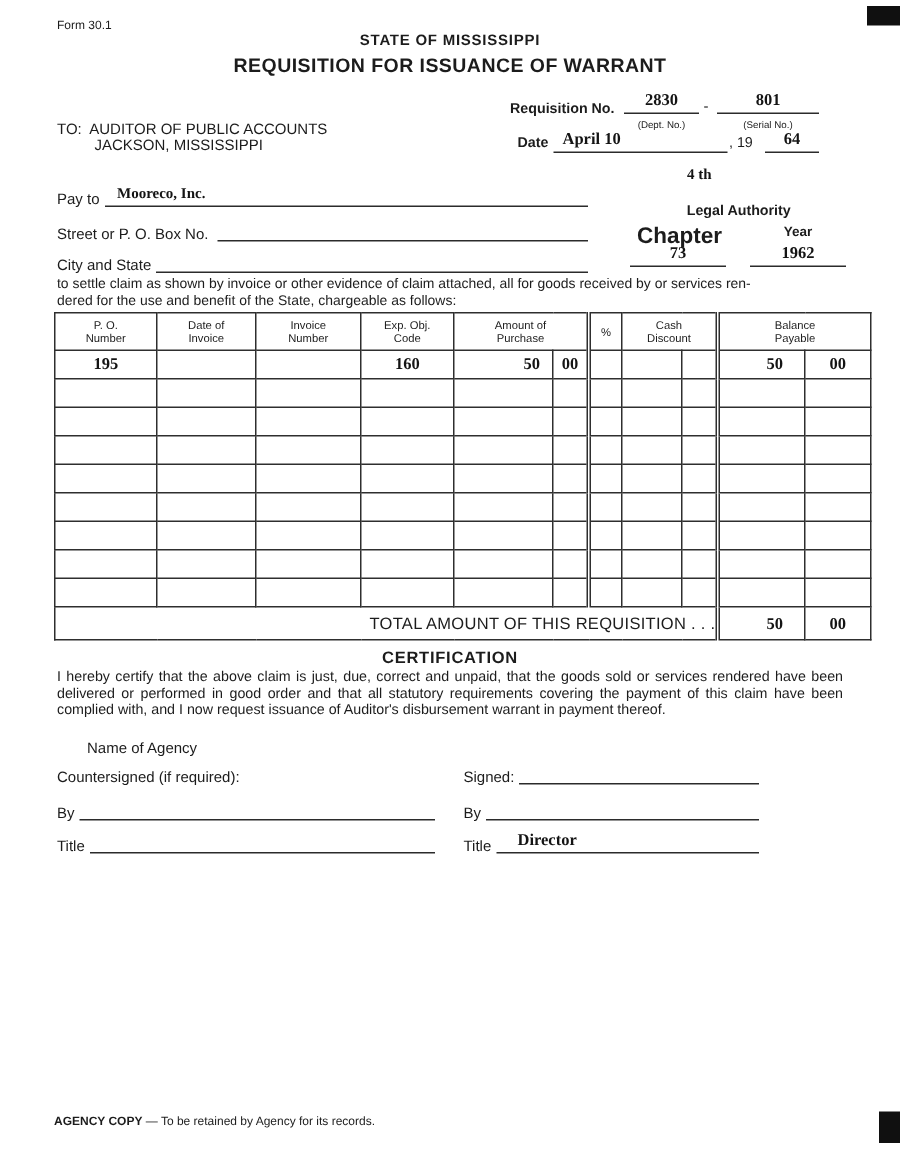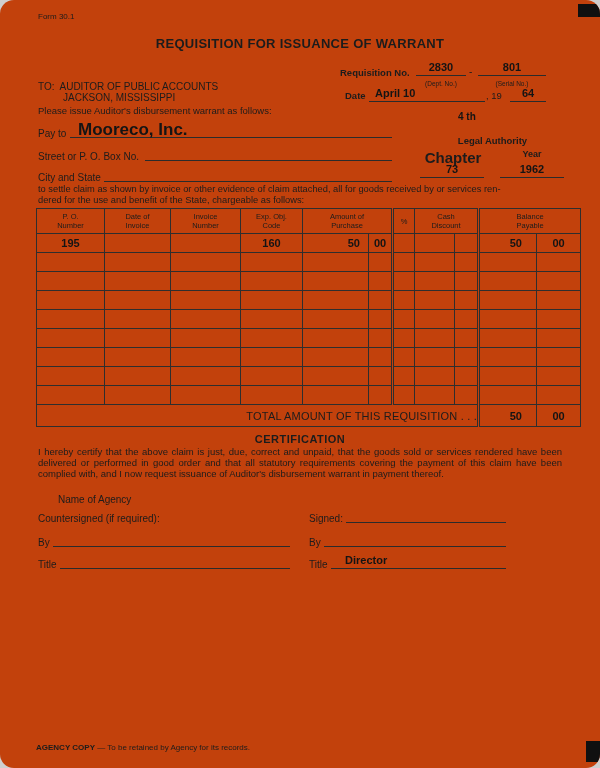--- a/index.html
+++ b/index.html
@@ -1,29 +1,28 @@
 <!DOCTYPE html>
 <html><head>
 <meta charset="utf-8">
 <style>
   * { box-sizing: border-box; margin: 0; padding: 0; }
   html, body { background: #cfcfcf; }
   .page {
     position: relative;
     width: 600px; height: 768px;
-    background: #c2410c;
+    background: #ffffff;
     font-family: "Liberation Sans", sans-serif;
     color: #1c1c1c;
     overflow: hidden;
     margin: 0 auto;
-    border-radius: 14px;
   }
   .abs { position: absolute; }
   .typed {
-    font-family: Liberation Sans, sans-serif;
+    font-family: Liberation Serif, serif;
     font-weight: bold;
     color: #141414;
   }
   .fill {
     position: absolute;
     border-bottom: 1px solid #2b2b2b;
     height: 16px;
     font-size: 11px;
     line-height: 15px;
     white-space: nowrap;
@@ -59,43 +58,43 @@
 </style>
 </head>
 <body>
 
 <div class="page">
 
   <div class="mark" style="left:578px; top:4px; width:22px; height:13px;"></div>
   <div class="mark" style="left:586px; top:741px; width:14px; height:21px;"></div>
 
   <div class="abs form-number" style="left:38px; top:12px;">Form 30.1</div>
+  <div class="abs state-title" style="top:22px;">STATE OF MISSISSIPPI</div>
   <div class="abs main-title" style="top:36px;">REQUISITION FOR ISSUANCE OF WARRANT</div>
 
   <div class="abs lbl-95 bold" style="left:340px; top:67px;">Requisition No.</div>
   <div class="fill center" style="left:416px; top:60px; width:50px;"><span class="typed">2830</span></div>
   <div class="abs lbl-10" style="left:469px; top:66px;">-</div>
   <div class="fill center" style="left:478px; top:60px; width:68px;text-align:center;"><span class="typed">801</span></div>
   <div class="abs caption" style="left:416px; top:80px; width:50px;">(Dept. No.)</div>
   <div class="abs caption" style="left:478px; top:80px; width:68px;">(Serial No.)</div>
 
   <div class="abs lbl-10" style="left:38px; top:81px; white-space:pre;">TO:  AUDITOR OF PUBLIC ACCOUNTS</div>
   <div class="abs lbl-10" style="left:63px; top:92px;">JACKSON, MISSISSIPPI</div>
 
   <div class="abs lbl-95 bold" style="left:345px; top:90px;">Date</div>
   <div class="fill" style="left:369px; top:86px; width:116px; padding-left:6px;"><span class="typed">April 10</span></div>
   <div class="abs lbl-95" style="left:486px; top:90px;">, 19</div>
   <div class="fill center" style="left:510px; top:86px; width:36px;"><span class="typed">64</span></div>
 
-  <div class="abs lbl-95" style="left:38px; top:105px;">Please issue Auditor's disbursement warrant as follows:</div>
 
   <div class="abs typed" style="left:458px; top:111px; font-size:10px;">4 th</div>
 
   <div class="abs lbl-10" style="left:38px; top:128px;">Pay to</div>
-  <div class="fill" style="left:70px; top:122px; width:322px; padding-left:8px;"><span class="typed" style="font-size:17px;">Mooreco, Inc.</span></div>
+  <div class="fill" style="left:70px; top:122px; width:322px; padding-left:8px;"><span class="typed" style="font-size:10px;">Mooreco, Inc.</span></div>
 
   <div class="abs lbl-95 bold center" style="left:420px; top:135px; width:145px;">Legal Authority</div>
 
   <div class="abs lbl-10" style="left:38px; top:151px;">Street or P. O. Box No.</div>
   <div class="fill" style="left:145px; top:145px; width:247px;"></div>
   <div class="abs bold center" style="left:424px; top:149px; width:58px; font-size:15px;">Chapter</div>
   <div class="abs bold center" style="left:506px; top:149px; width:52px; font-size:9px;">Year</div>
 
   <div class="abs lbl-10" style="left:38px; top:172px;">City and State</div>
   <div class="fill" style="left:104px; top:166px; width:288px;"></div>

